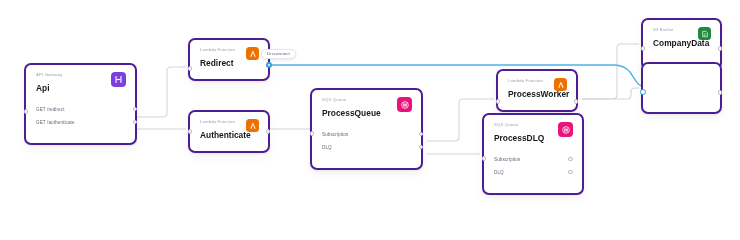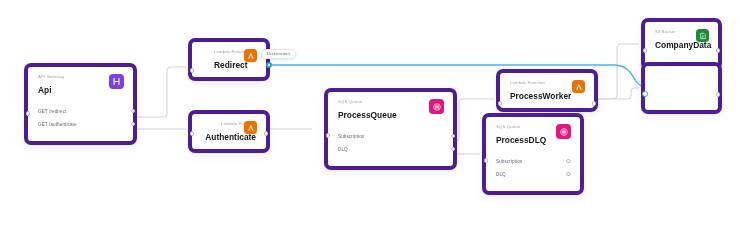--- a/index.html
+++ b/index.html
@@ -24,21 +24,21 @@
     top: 0;
     width: 740px;
     height: 209px;
     pointer-events: none;
   }
 
   
   .node {
     position: absolute;
     background: #ffffff;
-    border: 4px solid #4c1d95;
+    border: 2px solid #4c1d95;
     border-radius: 7px;
     box-shadow: 0 1px 2px rgba(16,24,40,0.05), 0 4px 10px rgba(16,24,40,0.05);
     box-sizing: border-box;
   }
   .node-head {
     padding: 8px 10px 0 10px;
     position: relative;
   }
   .node-kind {
     font-size: 4.2px;
@@ -175,53 +175,53 @@
         <span class="row-label">GET /redirect</span>
         <span class="port right" style="top:4px;"></span>
       </div>
       <div class="node-row">
         <span class="row-label">GET /authenticate</span>
         <span class="port right" style="top:4px;"></span>
       </div>
     </div>
   </div>
 
-  <div class="node" style="left:188px; top:38px; width:82px; height:43px;padding-left:12px;">
+  <div class="node" style="left:188px; top:38px; width:82px; height:43px;">
     <div class="node-head">
       <div class="node-kind">Lambda Function</div>
       <div class="node-title">Redirect</div>
       <div class="node-icon sm" style="background:#ed7100;">
         <svg width="8" height="8" viewBox="0 0 24 24">
           <path d="M4 20 L10 4 L13 4 L20 20 L16.5 20 L11.4 7.6 L7.4 20 Z" fill="#ffffff"></path>
         </svg>
       </div>
     </div>
     <div class="port left" style="top:26px;"></div>
   </div>
 
   <div class="disconnect-pill" style="left:261px; top:49px;">
     <span>Disconnect</span>
   </div>
   <div class="handle-dot" style="left:266px; top:62px;"></div>
 
-  <div class="node" style="left:188px; top:110px; width:82px; height:43px;text-align:right;">
+  <div class="node" style="left:188px; top:110px; width:82px; height:43px;">
     <div class="node-head">
       <div class="node-kind">Lambda Function</div>
       <div class="node-title">Authenticate</div>
       <div class="node-icon sm" style="background:#ed7100;">
         <svg width="8" height="8" viewBox="0 0 24 24">
           <path d="M4 20 L10 4 L13 4 L20 20 L16.5 20 L11.4 7.6 L7.4 20 Z" fill="#ffffff"></path>
         </svg>
       </div>
     </div>
     <div class="port left" style="top:17px;"></div>
     <div class="port right" style="top:17px;"></div>
   </div>
 
-  <div class="node" style="left:324px; top:88px; width:133px; height:82px;">
+  <div class="node" style="left:310px; top:88px; width:113px; height:82px;">
     <div class="node-head">
       <div class="node-kind">SQS Queue</div>
       <div class="node-title">ProcessQueue</div>
       <div class="node-icon" style="background:#e7157b;">
         <svg width="10" height="10" viewBox="0 0 24 24">
           <circle cx="12" cy="12" r="8" fill="none" stroke="#ffffff" stroke-width="1.8"></circle>
           <rect x="7.5" y="10.8" width="9" height="2.4" fill="#ffffff"></rect>
           <rect x="8.6" y="6.4" width="1.8" height="11" fill="#ffffff"></rect>
           <rect x="13.6" y="6.4" width="1.8" height="11" fill="#ffffff"></rect>
         </svg>
@@ -233,21 +233,21 @@
         <span class="row-label">Subscription</span>
         <span class="port right" style="top:4px;"></span>
       </div>
       <div class="node-row">
         <span class="row-label">DLQ</span>
         <span class="port right" style="top:4px;"></span>
       </div>
     </div>
   </div>
 
-  <div class="node" style="left:496px; top:69px; width:102px; height:43px;">
+  <div class="node" style="left:496px; top:69px; width:82px; height:43px;">
     <div class="node-head">
       <div class="node-kind">Lambda Function</div>
       <div class="node-title">ProcessWorker</div>
       <div class="node-icon sm" style="background:#ed7100;">
         <svg width="8" height="8" viewBox="0 0 24 24">
           <path d="M4 20 L10 4 L13 4 L20 20 L16.5 20 L11.4 7.6 L7.4 20 Z" fill="#ffffff"></path>
         </svg>
       </div>
     </div>
     <div class="port left" style="top:28px;"></div>

